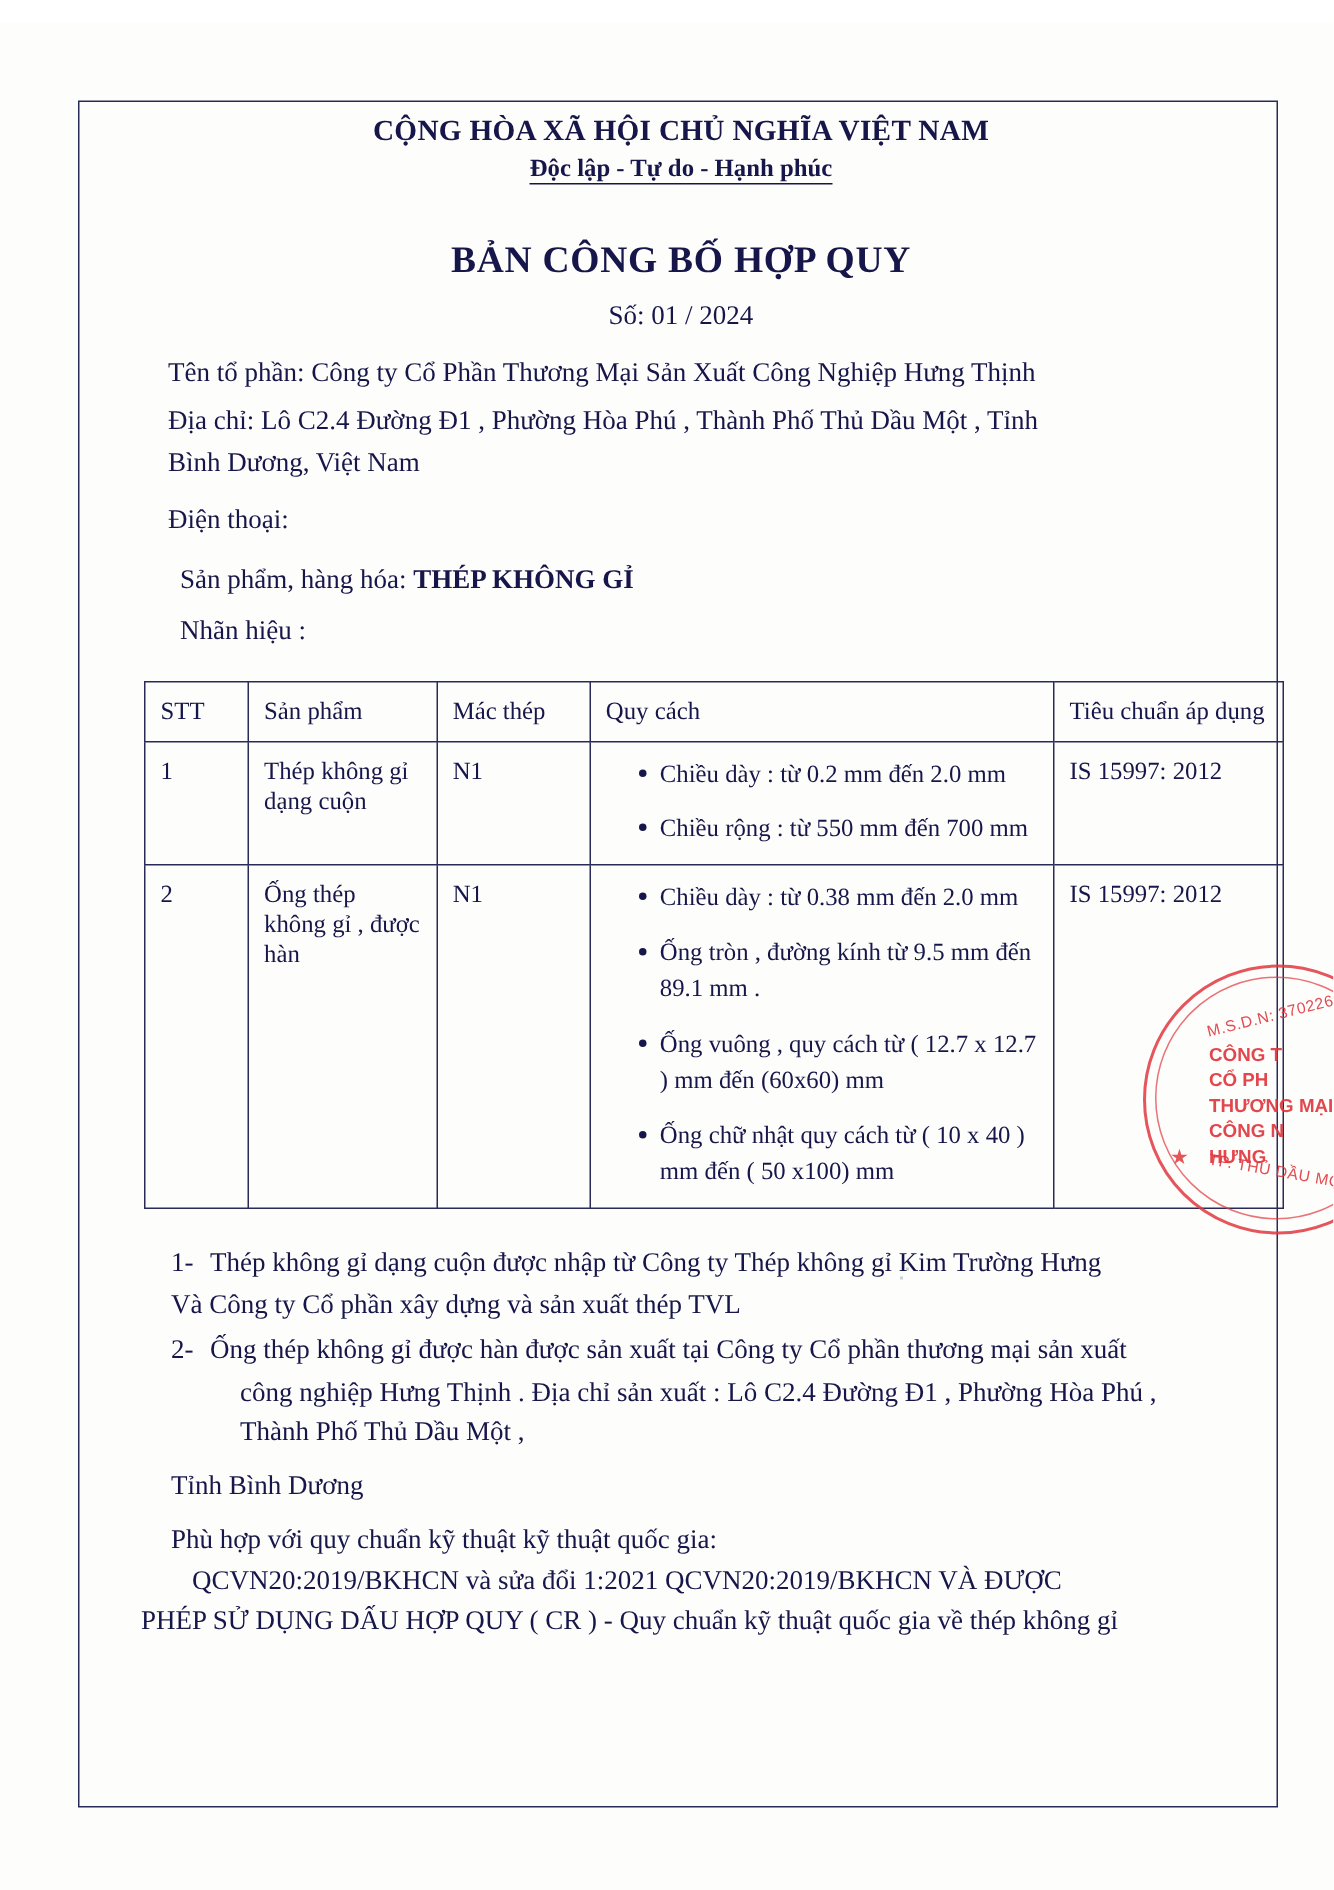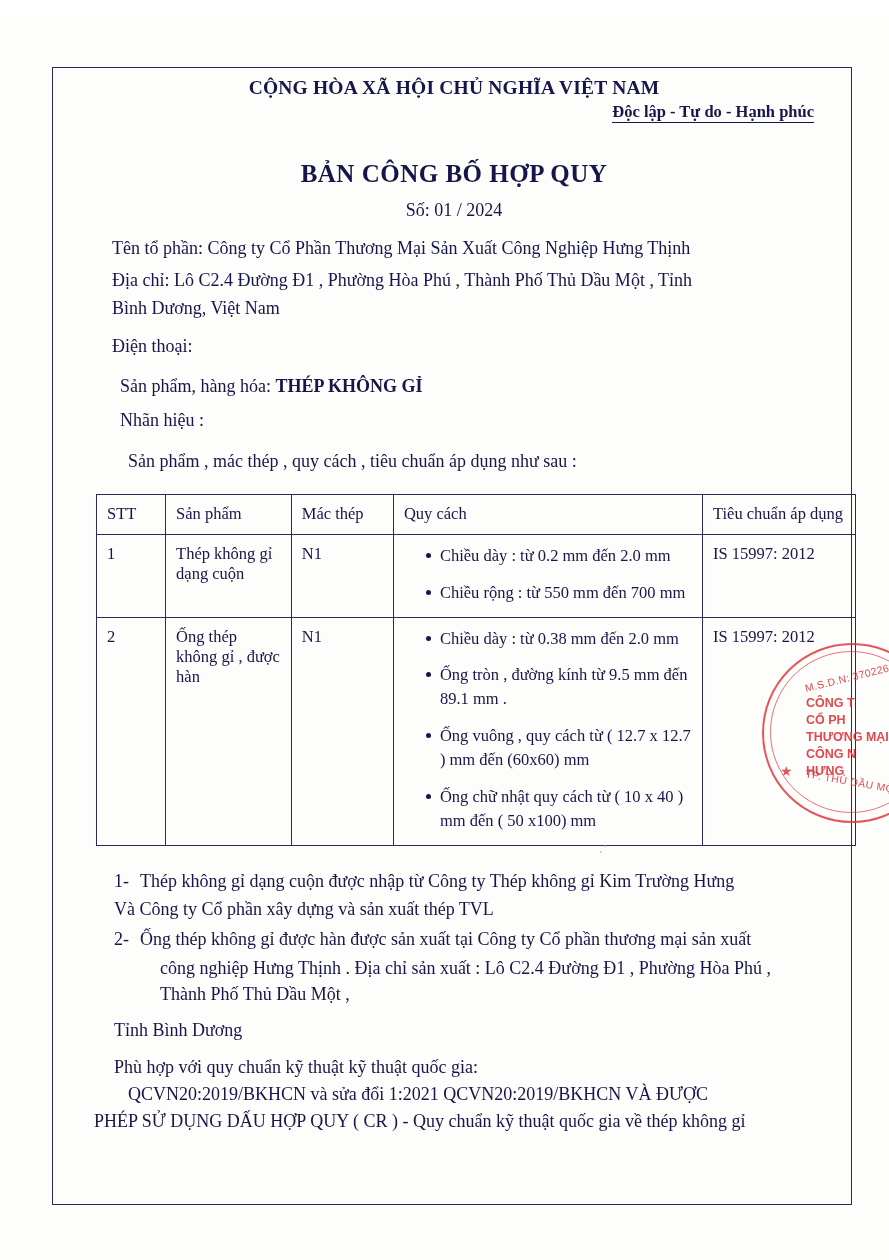--- a/index.html
+++ b/index.html
@@ -45,21 +45,20 @@
     font-size: 19.5px;
     font-weight: bold;
     letter-spacing: 0.2px;
     color: #16164a;
   }
   .nation-sub {
     font-size: 16.5px;
     font-weight: bold;
     margin-top: 3px;
     color: #16164a;
-    text-align: right;
   }
   .nation-sub span.u {
     border-bottom: 1.4px solid #16164a;
     padding-bottom: 1px;
   }
   .main-title {
     font-size: 25px;
     font-weight: bold;
     margin-top: 38px;
     letter-spacing: 0.5px;
@@ -253,21 +252,20 @@
 
     <div class="para indent" style="margin-top:12px">Điện thoại:</div>
 
     <div class="para indent2" style="margin-top:14px">
       <span>Sản phẩm, hàng hóa:</span>
       <span class="bold">THÉP KHÔNG GỈ</span>
     </div>
 
     <div class="para indent2" style="margin-top:8px">Nhãn hiệu :</div>
 
-    <div class="para indent3" style="margin-top:14px">Sản phẩm , mác thép , quy cách , tiêu chuẩn áp dụng như sau :</div>
 
     <table class="spec">
       <thead>
         <tr>
           <th class="col-stt">STT</th>
           <th class="col-prod">Sản phẩm</th>
           <th class="col-mac">Mác thép</th>
           <th class="col-quy">Quy cách</th>
           <th class="col-tc">Tiêu chuẩn áp dụng</th>
         </tr>

